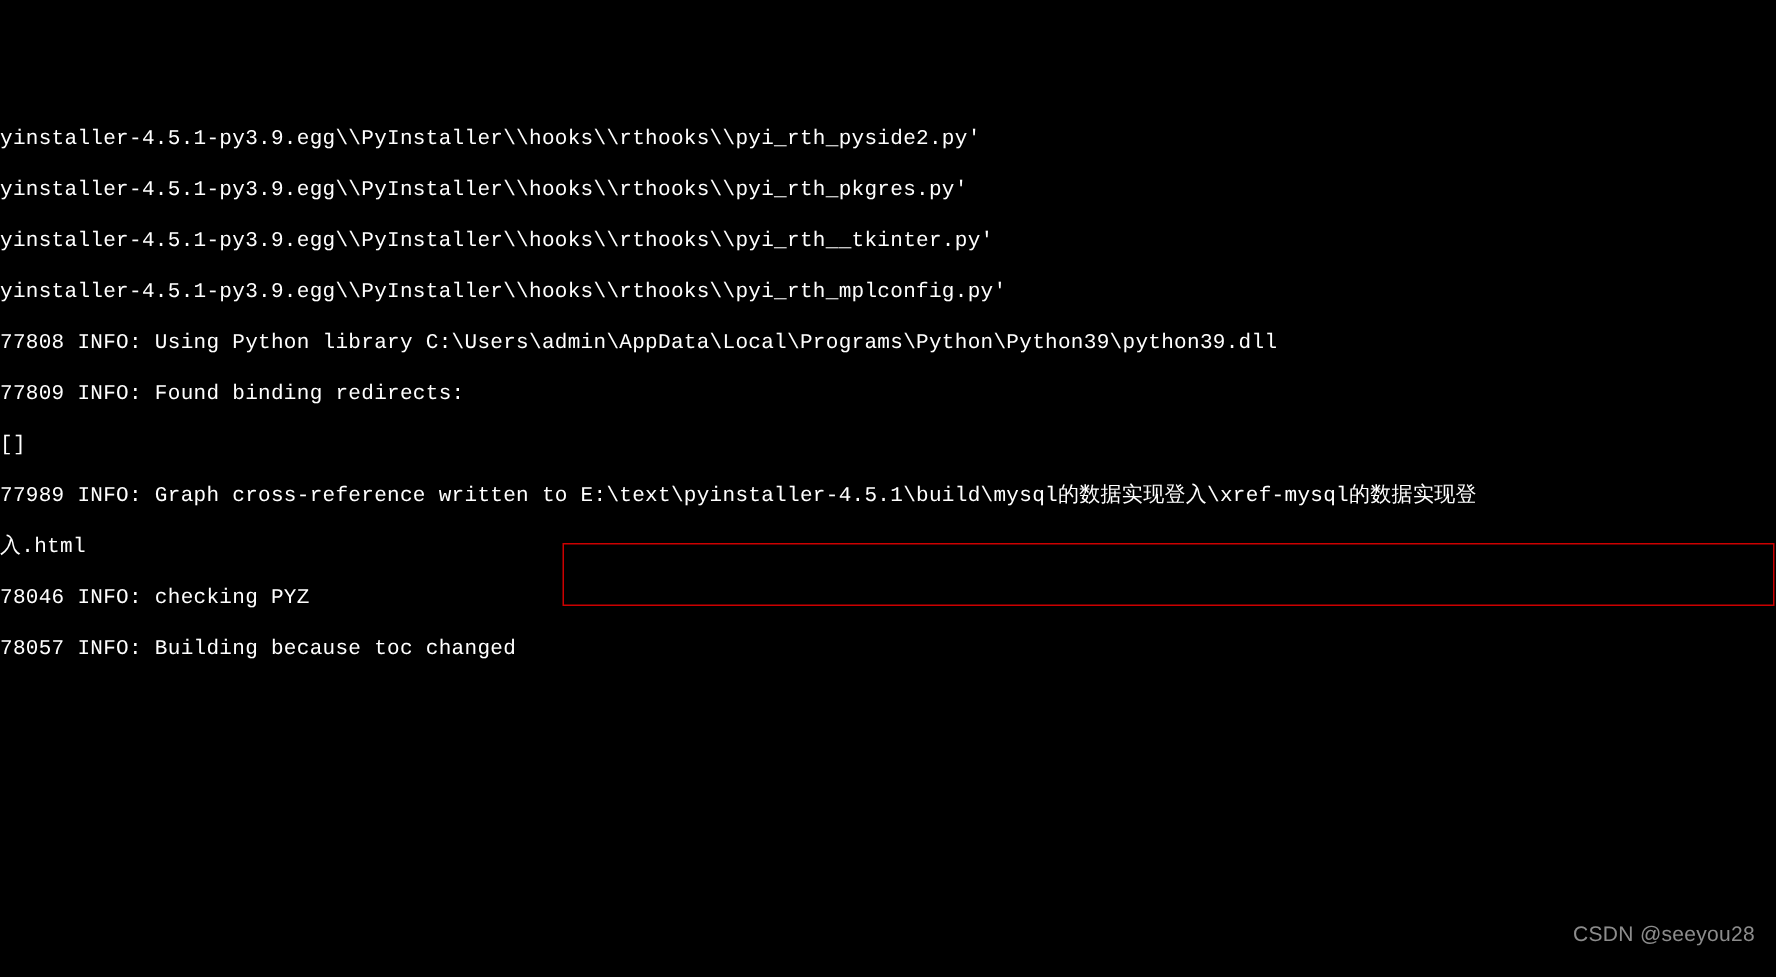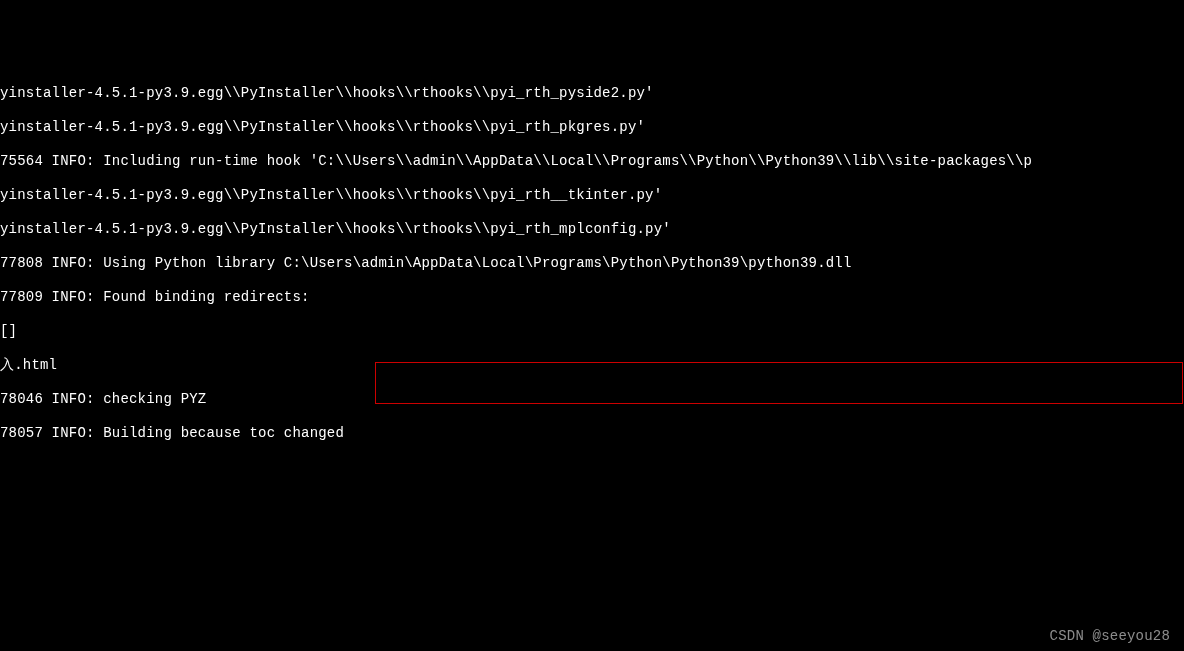--- a/index.html
+++ b/index.html
@@ -25,40 +25,40 @@
     border: 1px solid #c00;
     left: 375px;
     top: 362px;
     width: 808px;
     height: 42px;
     pointer-events: none;
   }
   .watermark {
     position: absolute;
     right: 14px;
-    bottom: 6px;
+    bottom: 20px;
     color: rgba(200,200,200,0.7);
-    font-family: Liberation Mono, monospace;
+    font-family: Liberation Sans, sans-serif;
     font-size: 14px;
   }
 </style>
 </head>
 <body>
 
 
 
 <div class="terminal">
 <span class="line">yinstaller-4.5.1-py3.9.egg\\PyInstaller\\hooks\\rthooks\\pyi_rth_pyside2.py'</span>
 <span class="line">yinstaller-4.5.1-py3.9.egg\\PyInstaller\\hooks\\rthooks\\pyi_rth_pkgres.py'</span>
-<span class="line">75564 INFO: Including run-time hook 'C:\\Users\\admin\\AppData\\Local\\Programs\\Python\\Python39\\lib\\site-packages\\p</span>
 <span class="line">yinstaller-4.5.1-py3.9.egg\\PyInstaller\\hooks\\rthooks\\pyi_rth__tkinter.py'</span>
 <span class="line">yinstaller-4.5.1-py3.9.egg\\PyInstaller\\hooks\\rthooks\\pyi_rth_mplconfig.py'</span>
 <span class="line">77808 INFO: Using Python library C:\Users\admin\AppData\Local\Programs\Python\Python39\python39.dll</span>
 <span class="line">77809 INFO: Found binding redirects:</span>
 <span class="line">[]</span>
+<span class="line">77989 INFO: Graph cross-reference written to E:\text\pyinstaller-4.5.1\build\mysql的数据实现登入\xref-mysql的数据实现登</span>
 <span class="line">入.html</span>
 <span class="line">78046 INFO: checking PYZ</span>
 <span class="line">78057 INFO: Building because toc changed</span>
 
 
 
 
 
 
 

